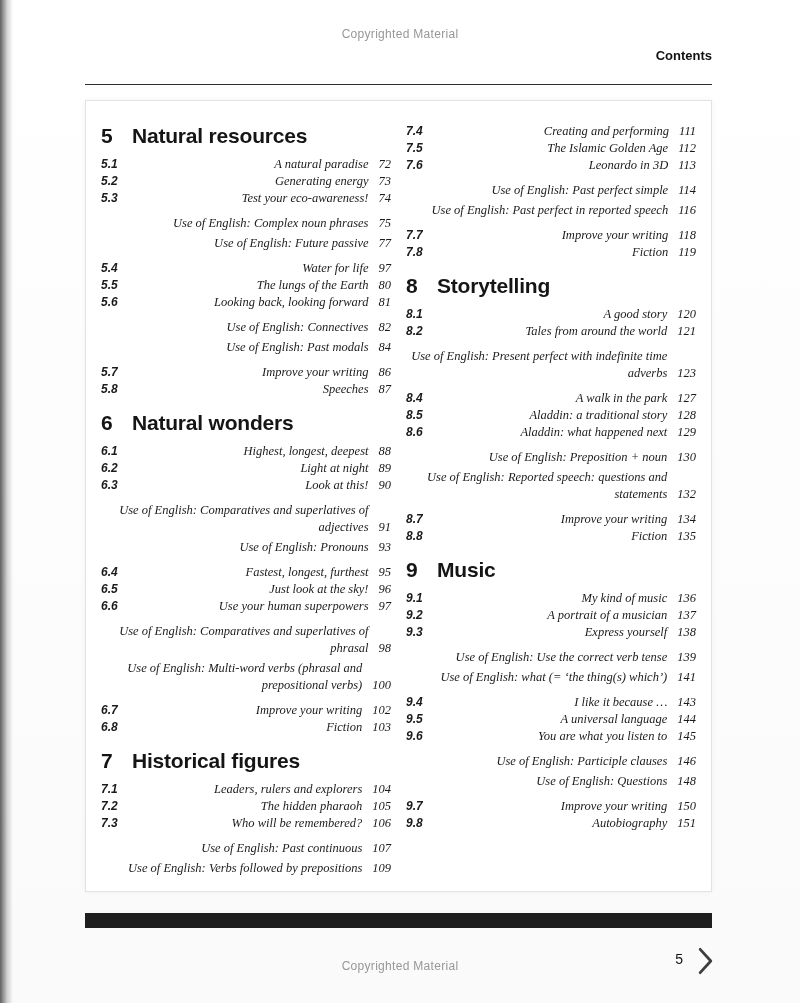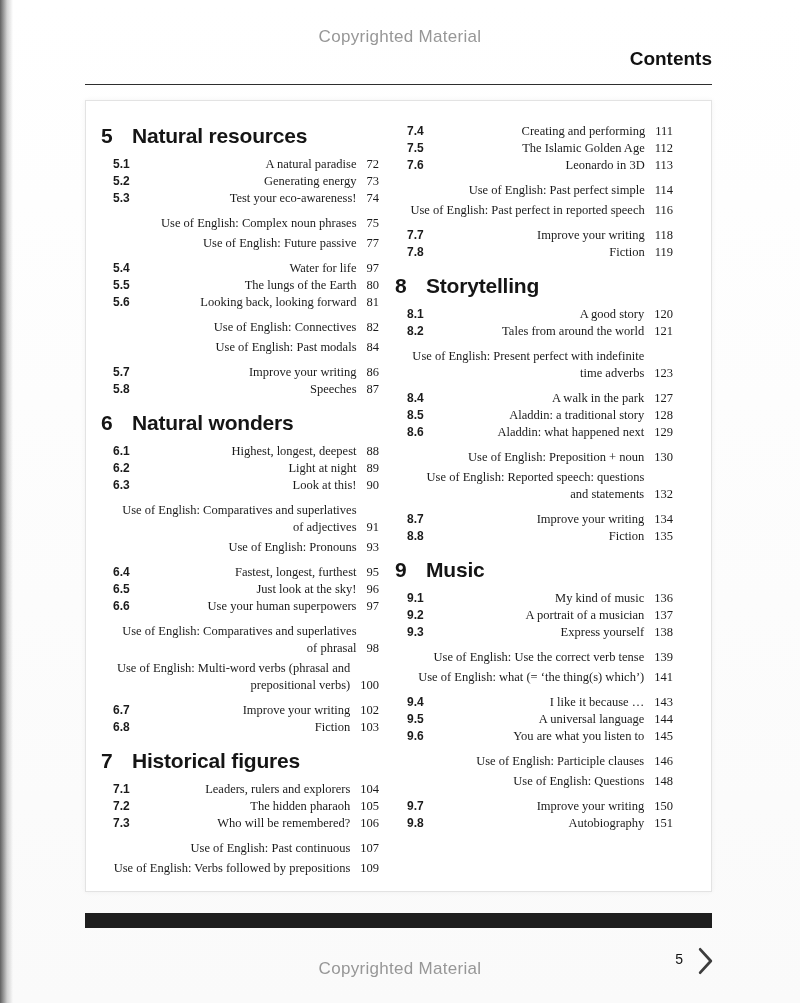--- a/index.html
+++ b/index.html
@@ -13,46 +13,46 @@
   }
   .stage { position: absolute; inset: 0; background: linear-gradient(#ffffff, #fafafa); }
   .left-edge {
     position: absolute; left: 0; top: 0; bottom: 0; width: 13px;
     background: linear-gradient(to right, rgba(45,45,45,0.75), rgba(100,100,100,0.28) 55%, rgba(255,255,255,0));
   }
   .watermark {
     position: absolute; left: 0; width: 100%;
     text-align: center;
     font-family: "Liberation Sans", sans-serif;
-    font-size: 17px; color: #979797; letter-spacing: 0.3px;
+    font-size: 12px; color: #979797; letter-spacing: 0.3px;
   }
   .watermark.top { top: 27px; }
   .watermark.bottom { top: 959px; }
   .contents-label {
     position: absolute; top: 48px; right: 88px;
     font-family: "Liberation Sans", sans-serif;
-    font-weight: bold; font-size: 19px; color: #111;
+    font-weight: bold; font-size: 13px; color: #111;
   }
   .header-rule { position: absolute; top: 84px; left: 85px; width: 627px; height: 1px; background: #2e2e2e; }
   .toc-page {
     position: absolute; top: 100px; left: 85px; width: 627px; height: 792px;
     background: #ffffff; border: 1px solid #e3e3e3;
     box-shadow: 0 0 5px rgba(0,0,0,0.05);
     padding: 22px 15px 0 15px;
-    display: flex; gap: 4px;
+    display: flex; gap: 15px;
   }
   .column { width: 290px; }
   .column > :first-child { margin-top: 0; }
   .chapter {
     font-family: "Liberation Sans", sans-serif; font-weight: bold;
     font-size: 21px; line-height: 25px; letter-spacing: -0.2px;
     margin: 12px 0 8px 0; color: #151515;
   }
   .ch-num { display: inline-block; width: 31px; }
-  .block { margin: 8px 12px; }
+  .block { margin: 8px 0; font-style: italic; }
   .entry { display: flex; align-items: flex-end; font-size: 12.5px; line-height: 17px; }
   .block-uoe .entry + .entry { margin-top: 3px; }
   .entry .num {
     font-family: "Liberation Sans", sans-serif; font-weight: bold;
     font-size: 12px; width: 31px; flex-shrink: 0;
   }
   .entry .title { flex: 1 1 auto; min-width: 0; text-align: right; }
   .entry .page { margin-left: auto; padding-left: 10px; white-space: nowrap; }
   .bottom-bar { position: absolute; top: 913px; left: 85px; width: 627px; height: 15px; background: #1e1e1e; }
   .page-number {

